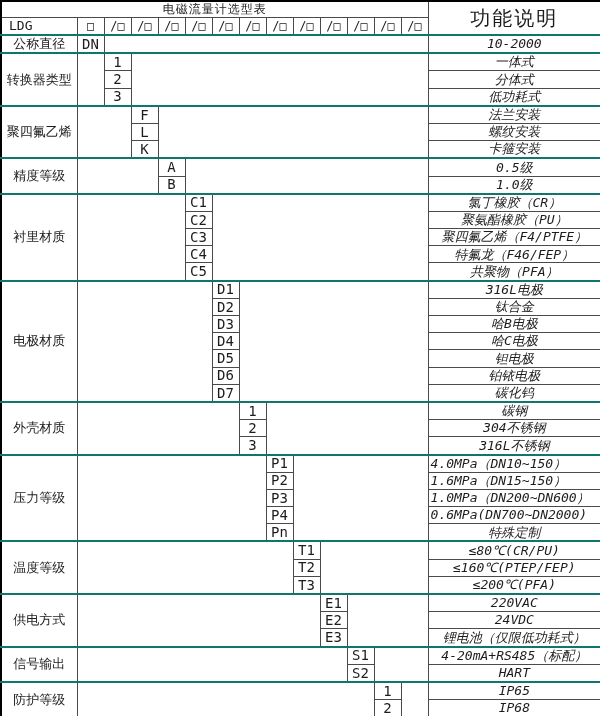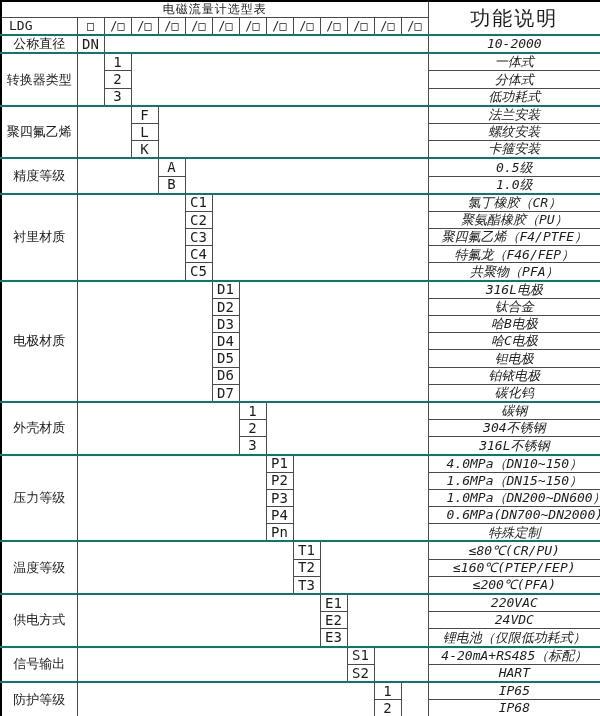--- a/index.html
+++ b/index.html
@@ -32,21 +32,21 @@
   }
   tr.r-title td{height:15px;}
   tr.r-model td{height:16px;}
   td.title-cell{font-size:12px;letter-spacing:1px;}
   td.func-header{font-size:20px;letter-spacing:2px;}
   td.name-cell{font-size:13px;}
   td.model-prefix{text-align:left;padding-left:7px;font-size:13px;}
   td.slot-cell{font-size:12px;}
   td.code-cell{font-size:14px;}
   td.desc-cell{font-size:13px;font-style:italic;}
-  td.desc-left{text-align:left;padding-left:18px;}
+  td.desc-left{text-align:left;padding-left:2px;}
   td.blk-top{border-top:2px solid #0f766e;}
   td.spacer-cell{background:#fff;}
 </style>
 </head>
 <body>
 
 <table>
   <colgroup>
     <col class="c-name">
     <col class="c-dn">

